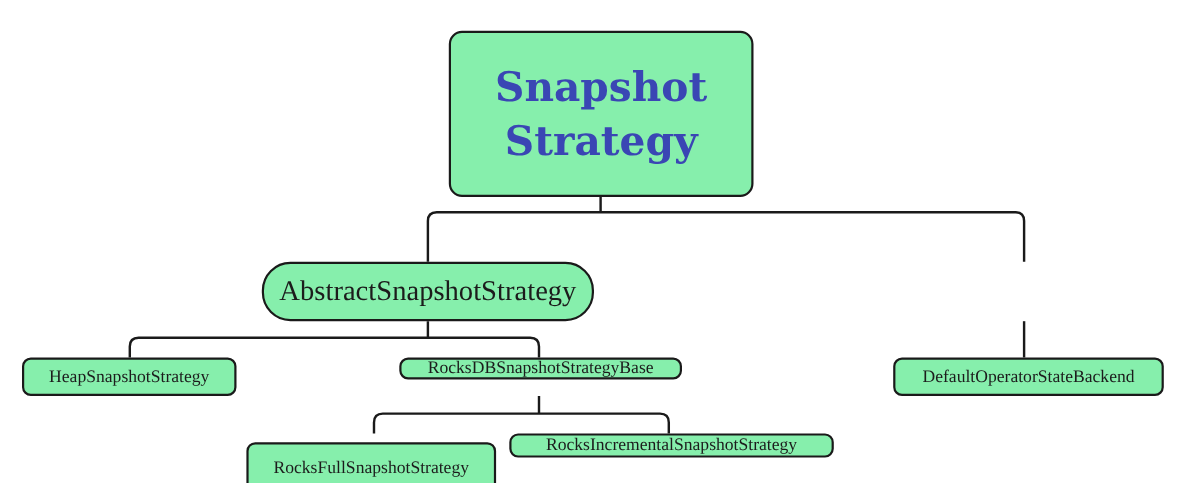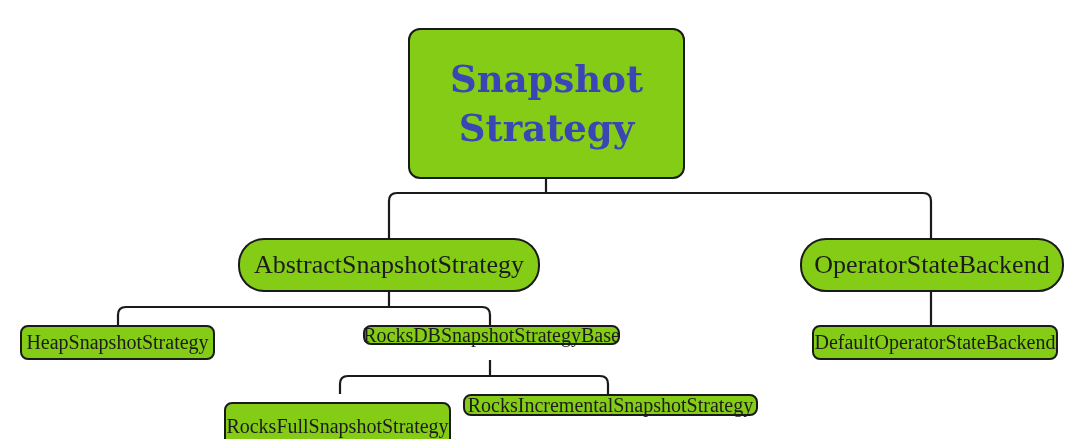--- a/index.html
+++ b/index.html
@@ -26,21 +26,21 @@
     fill: none;
     stroke: #1a1a1a;
     stroke-width: 2.2;
     stroke-linecap: butt;
   }
   .node {
     position: absolute;
     box-sizing: border-box;
     border: 2px solid #1a1a1a;
     border-radius: 8px;
-    background: #84cc16;
+    background: #86efac;
     display: flex;
     align-items: center;
     justify-content: center;
     color: #1c1c1c;
     white-space: nowrap;
     text-align: center;
   }
   .node-root {
     left: 408px; top: 28px; width: 277px; height: 151px;
     border-width: 2.5px;
@@ -54,21 +54,21 @@
     padding: 0 26px;
   }
   .node-l2 {
     height: 54px;
     font-size: 26px;
     border-radius: 26px;
   }
   .node-abstract { left: 238px; top: 238px; width: 302px; }
   .node-operator { left: 800px; top: 238px; width: 264px; }
   .node-l3, .node-l4 {
-    font-size: 20px;
+    font-size: 16px;
   }
   .node-heap        { left: 20px;  top: 325px; width: 195px; height: 35px; }
   .node-rocksbase   { left: 363px; top: 325px; width: 257px; height: 20px; }
   .node-default     { left: 812px; top: 325px; width: 246px; height: 35px; }
   .node-rocksfull   { left: 224px; top: 402px; width: 227px; height: 48px; }
   .node-rocksincr   { left: 463px; top: 394px; width: 295px; height: 22px; }
 </style>
 </head>
 <body>
 
@@ -78,21 +78,20 @@
     <path d="M546,179 V194 M389,238 V201 Q389,193 397,193 H923 Q931,193 931,201 V238"></path>
     <path d="M389,292 V308 M118,325 V315 Q118,307 126,307 H482 Q490,307 490,315 V325"></path>
     <path d="M931,292 V325"></path>
     <path d="M490,360 V377 M340,394 V384 Q340,376 348,376 H600 Q608,376 608,384 V394"></path>
   </svg>
 
   <div class="node node-root">Snapshot Strategy</div>
 
   <div class="node node-l2 node-abstract">AbstractSnapshotStrategy</div>
 
-  <div class="node node-l2 node-operator">OperatorStateBackend</div>
 
   <div class="node node-l3 node-heap">HeapSnapshotStrategy</div>
 
   <div class="node node-l3 node-rocksbase">RocksDBSnapshotStrategyBase</div>
 
   <div class="node node-l3 node-default">DefaultOperatorStateBackend</div>
 
   <div class="node node-l4 node-rocksfull">RocksFullSnapshotStrategy</div>
 
   <div class="node node-l4 node-rocksincr">RocksIncrementalSnapshotStrategy</div>

